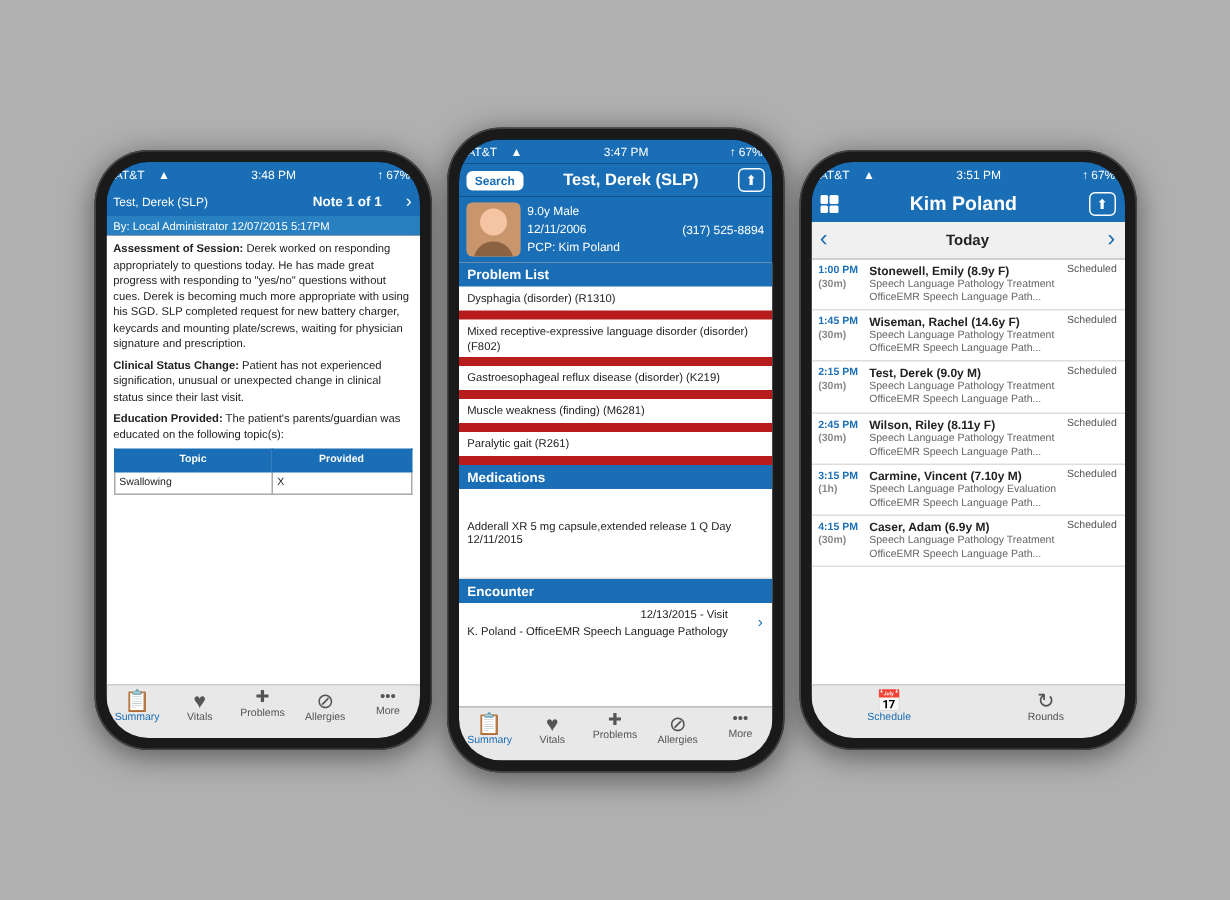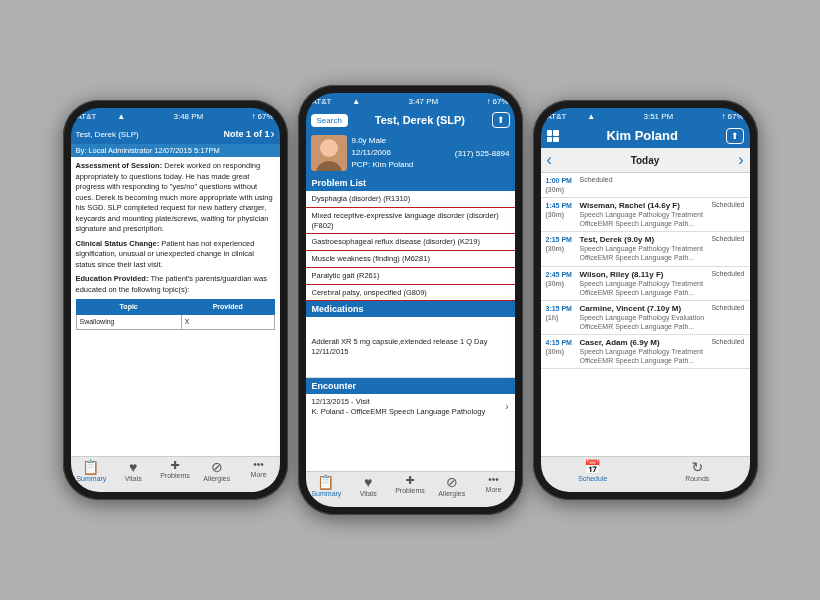--- a/index.html
+++ b/index.html
@@ -57,21 +57,21 @@
       background: #1a6eb5;
       color: white;
       font-size: 8px;
       display: flex;
       justify-content: space-between;
       align-items: center;
       padding: 2px 6px;
       height: 16px;
     }
 
-    .status-bar-left { display: flex; align-items: center; gap: 21px; }
+    .status-bar-left { display: flex; align-items: center; gap: 9px; }
     .status-bar-right { display: flex; align-items: center; gap: 2px; }
 
     
     .content {
       flex: 1;
       background: white;
       overflow: hidden;
       font-size: 8px;
     }
 
@@ -178,59 +178,60 @@
       background: #1a6eb5;
       color: white;
       padding: 3px 6px;
       font-size: 9px;
       font-weight: bold;
     }
 
     .problem-item {
       padding: 3px 6px;
       font-size: 7.5px;
-      border-bottom: 1px solid #b91c1c;
+      border-bottom: 6px solid #b91c1c;
       color: #222;
       line-height: 1.3;
     }
 
     .medication-item {
       padding: 20px 6px;
       font-size: 7.5px;
       border-bottom: 1px solid #ddd;
       color: #222;
       line-height: 1.3;
     }
 
     .encounter-item {
       padding: 3px 6px;
       font-size: 7.5px;
       color: #222;
       line-height: 1.4;
       display: flex;
       justify-content: space-between;
       align-items: center;
+      text-align: right;
     }
 
     .search-bar {
       background: #1a6eb5;
       padding: 3px 5px;
       display: flex;
       gap: 4px;
       align-items: center;
     }
 
     .search-btn {
       background: white;
       color: #1a6eb5;
       border: none;
       border-radius: 4px;
       padding: 2px 6px;
       font-size: 8px;
-      font-weight: normal;
+      font-weight: bold;
     }
 
     .share-btn {
       background: transparent;
       border: 1px solid white;
       color: white;
       border-radius: 4px;
       padding: 2px 4px;
       font-size: 9px;
     }
@@ -341,21 +342,21 @@
         </div>
         <span>3:48 PM</span>
         <div class="status-bar-right">
           <span>↑</span>
           <span>67%</span>
         </div>
       </div>
 
       <div class="note-header">
         <span style="font-size:8px;">Test, Derek (SLP)</span>
-        <div style="display:flex;align-items:center;gap:1px;">
+        <div style="display:flex;align-items:center;gap:16px;">
           <span style="font-size:9px;font-weight:bold;">Note 1 of 1</span>
           <span style="font-size:12px;">›</span>
         </div>
       </div>
 
       <div class="note-subheader">
         <span>By: Local Administrator</span>
         <span>12/07/2015 5:17PM</span>
       </div>
 
@@ -451,21 +452,20 @@
         <div style="color:white;font-size:8px;margin-left:auto;">(317) 525-8894</div>
       </div>
 
       <div class="content">
         <div class="section-header">Problem List</div>
         <div class="problem-item">Dysphagia (disorder) (R1310)</div>
         <div class="problem-item">Mixed receptive-expressive language disorder (disorder) (F802)</div>
         <div class="problem-item">Gastroesophageal reflux disease (disorder) (K219)</div>
         <div class="problem-item">Muscle weakness (finding) (M6281)</div>
         <div class="problem-item">Paralytic gait (R261)</div>
-        <div class="problem-item">Cerebral palsy, unspecified (G809)</div>
         <div class="section-header">Medications</div>
         <div class="medication-item">Adderall XR 5 mg capsule,extended release 1 Q Day<br>12/11/2015</div>
         <div class="section-header">Encounter</div>
         <div class="encounter-item">
           <div>
             <div>12/13/2015 - Visit</div>
             <div>K. Poland - OfficeEMR Speech Language Pathology</div>
           </div>
           <span class="chevron">›</span>
         </div>
@@ -526,20 +526,24 @@
 
       <div class="today-bar">
         <button class="arrow-btn" style="color:#1a6eb5;font-size:16px;">‹</button>
         <span class="today-label">Today</span>
         <button class="arrow-btn" style="color:#1a6eb5;font-size:16px;">›</button>
       </div>
 
       <div class="content">
         <div class="schedule-item">
           <div class="schedule-time">1:00 PM<br><span class="schedule-duration">(30m)</span></div>
+          <div class="schedule-details">
+            <div class="schedule-patient">Stonewell, Emily (8.9y F)</div>
+            <div class="schedule-type">Speech Language Pathology Treatment<br>OfficeEMR Speech Language Path...</div>
+          </div>
           <span class="schedule-status">Scheduled</span>
         </div>
 
         <div class="schedule-item">
           <div class="schedule-time">1:45 PM<br><span class="schedule-duration">(30m)</span></div>
           <div class="schedule-details">
             <div class="schedule-patient">Wiseman, Rachel (14.6y F)</div>
             <div class="schedule-type">Speech Language Pathology Treatment<br>OfficeEMR Speech Language Path...</div>
           </div>
           <span class="schedule-status">Scheduled</span>

